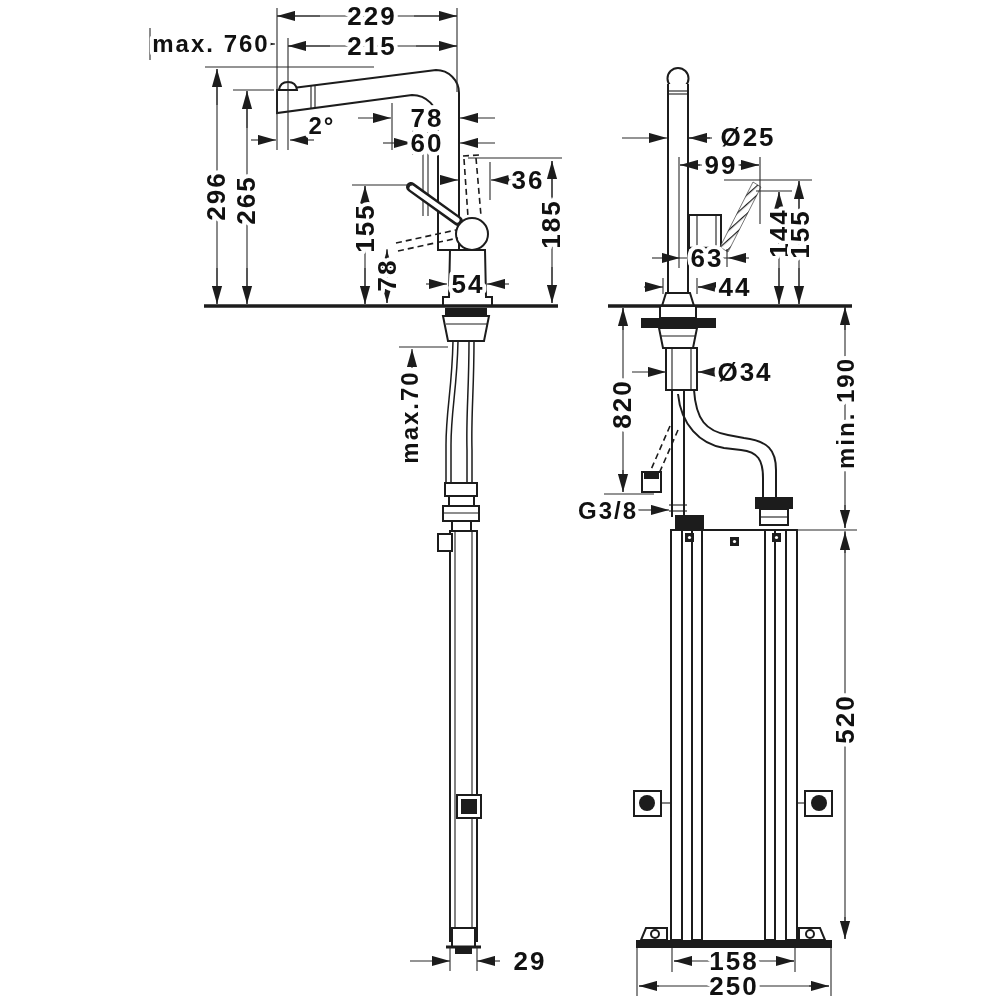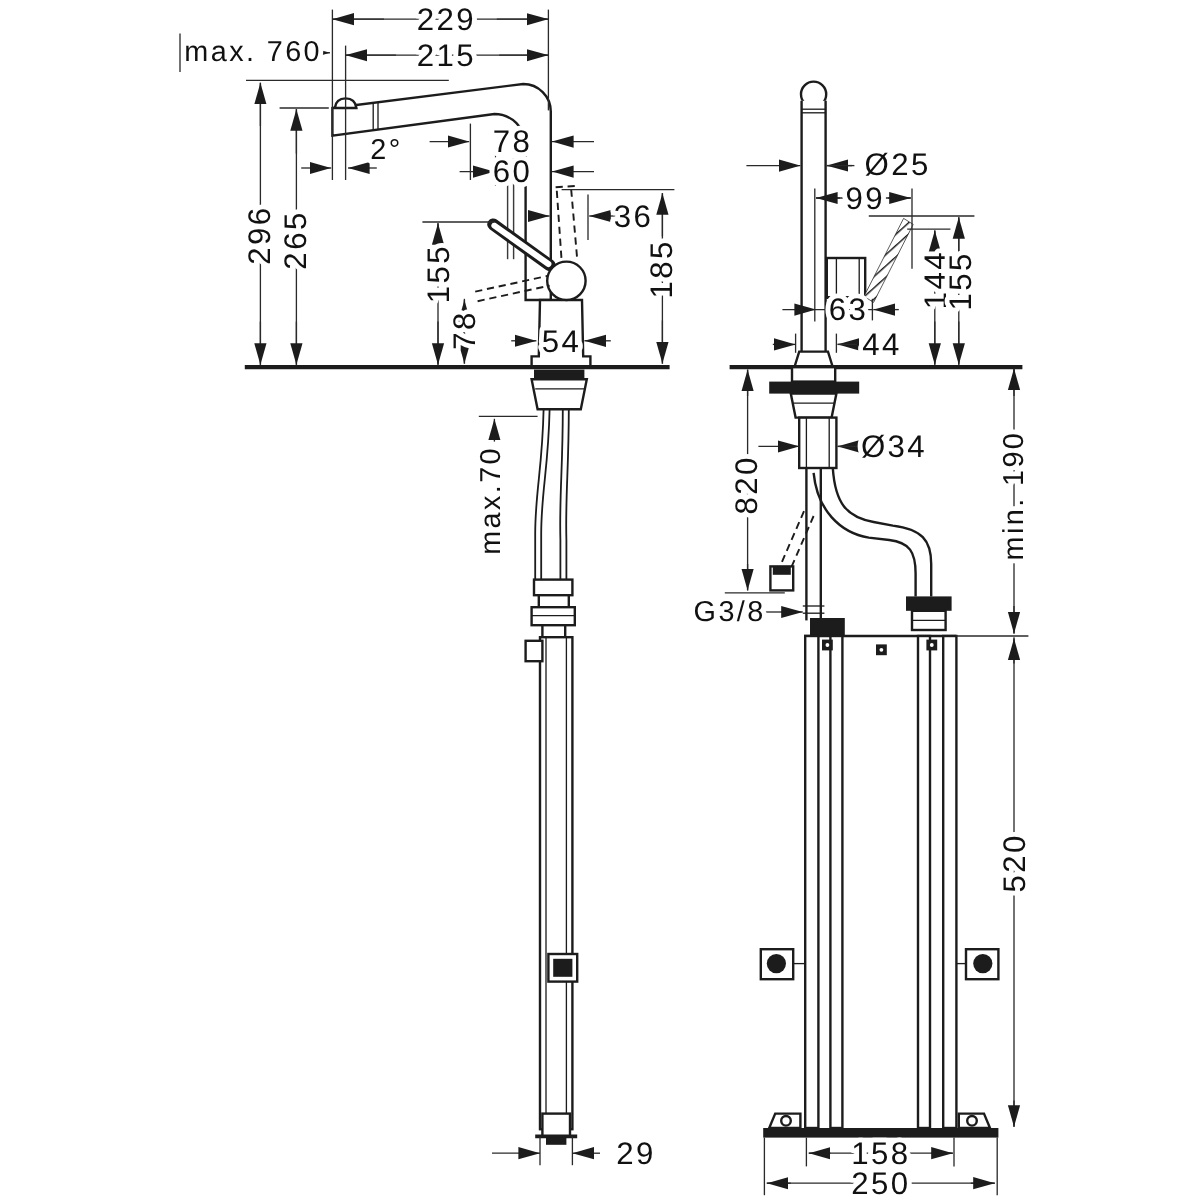--- a/index.html
+++ b/index.html
@@ -1,17 +1,17 @@
 <!DOCTYPE html>
 <html><head>
 <meta charset="utf-8">
 <style>
   html,body{margin:0;padding:0;background:#fff;}
   #stage{position:relative;width:1000px;height:1000px;background:#fff;overflow:hidden;
-         font-family:"Liberation Sans", sans-serif;}
+         font-family:"Liberation Sans", sans-serif;font-weight:bold;}
   svg{display:block}
   .outline{fill:#fff;stroke:#1c1c1c;stroke-width:2;}
   .stroke2{fill:none;stroke:#1c1c1c;stroke-width:2;}
   .stroke15{fill:none;stroke:#1c1c1c;stroke-width:1.5;}
   .thin{fill:none;stroke:#1c1c1c;stroke-width:1.1;}
   .ext{fill:none;stroke:#2a2a2a;stroke-width:1.1;}
   .dimline{fill:none;stroke:#2a2a2a;stroke-width:1.1;}
   .dark{fill:#1c1c1c;stroke:none;}
   .dashed{fill:none;stroke:#1c1c1c;stroke-width:1.6;stroke-dasharray:6 4;}
   .hosethin{fill:none;stroke:#3a3a3a;stroke-width:1.2;}

